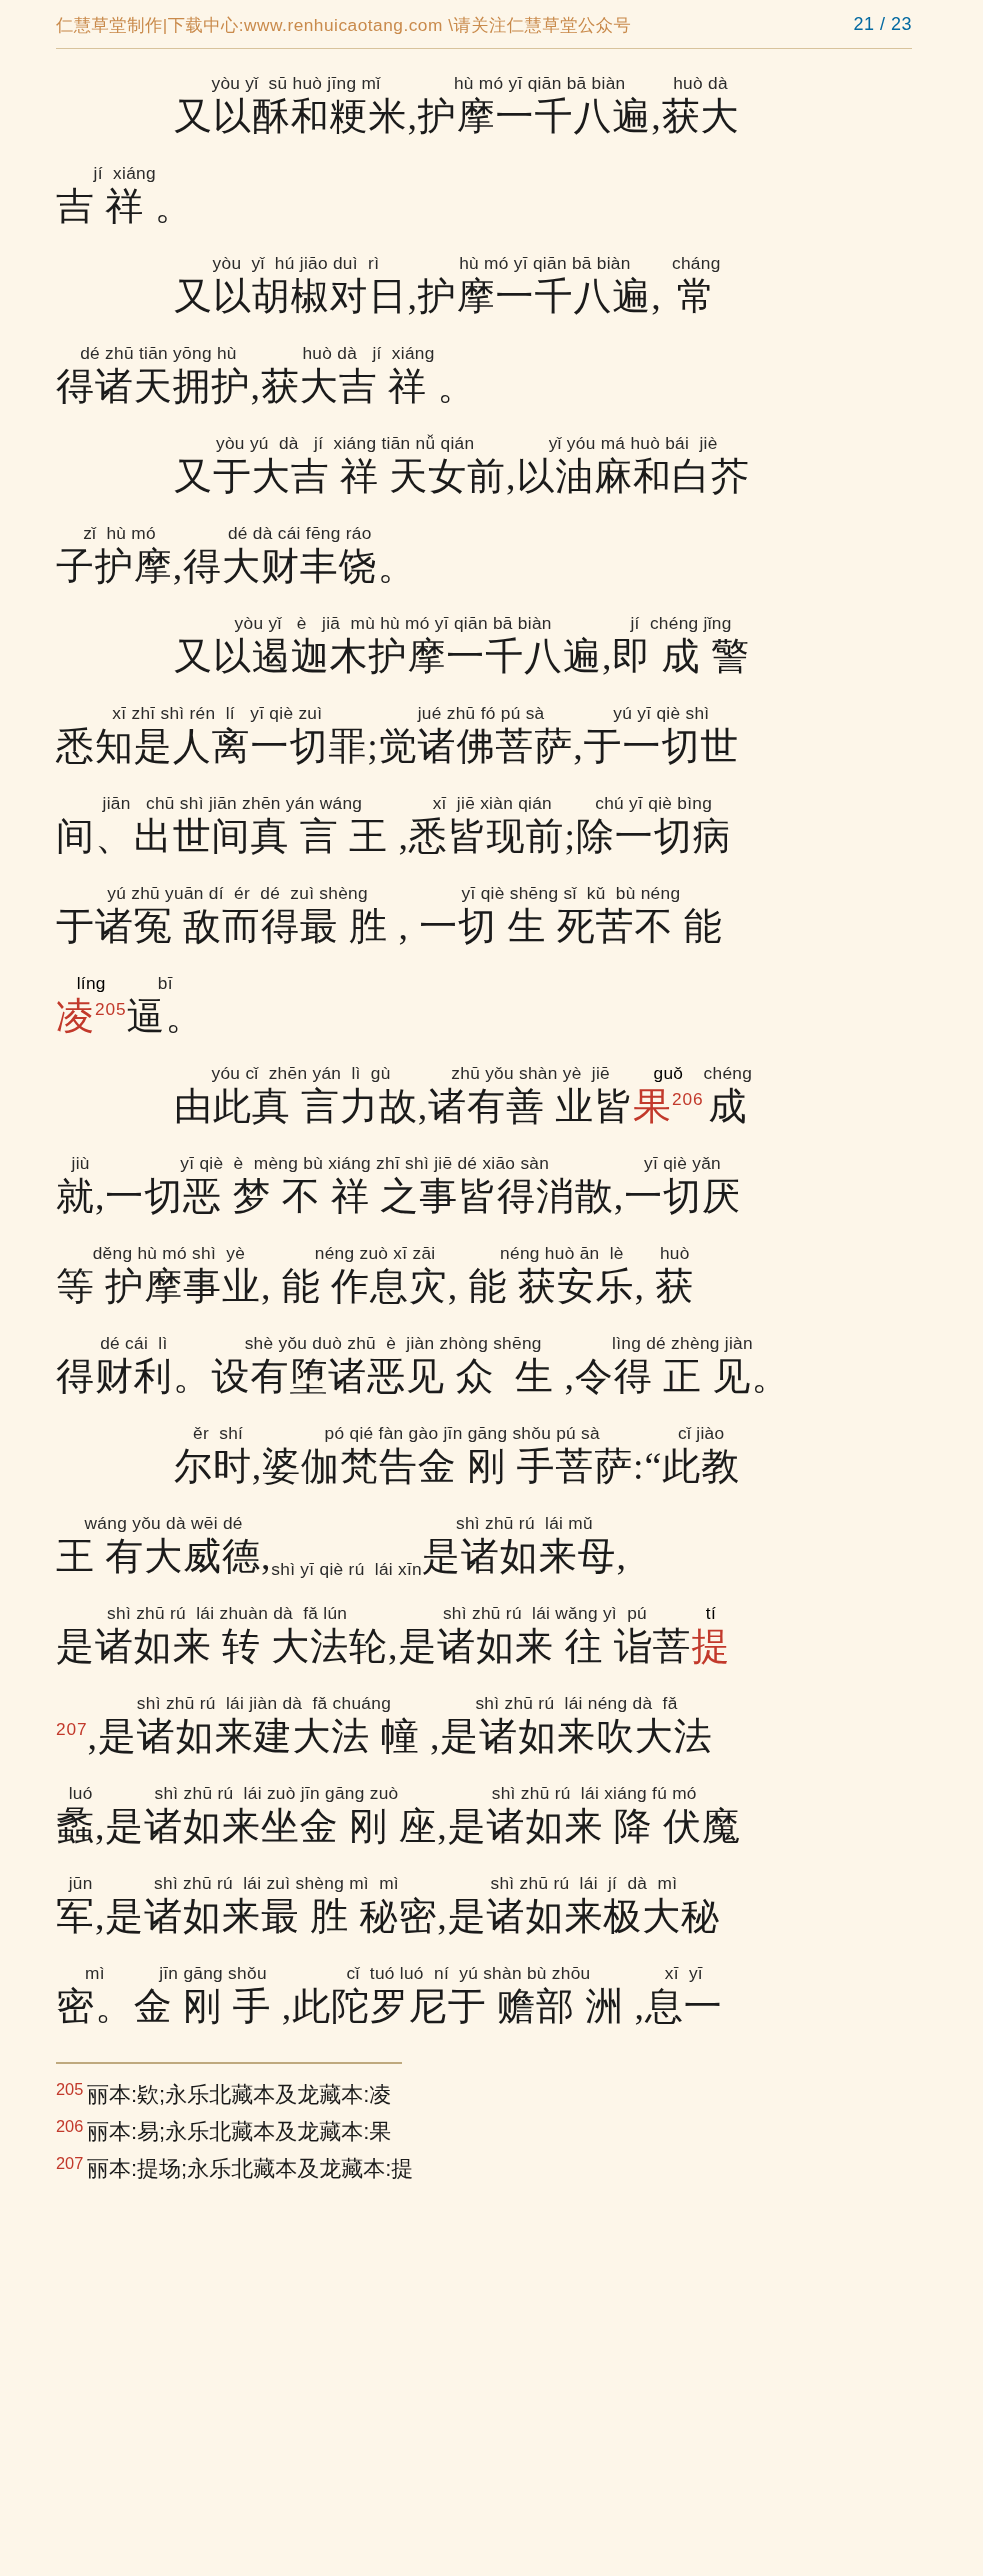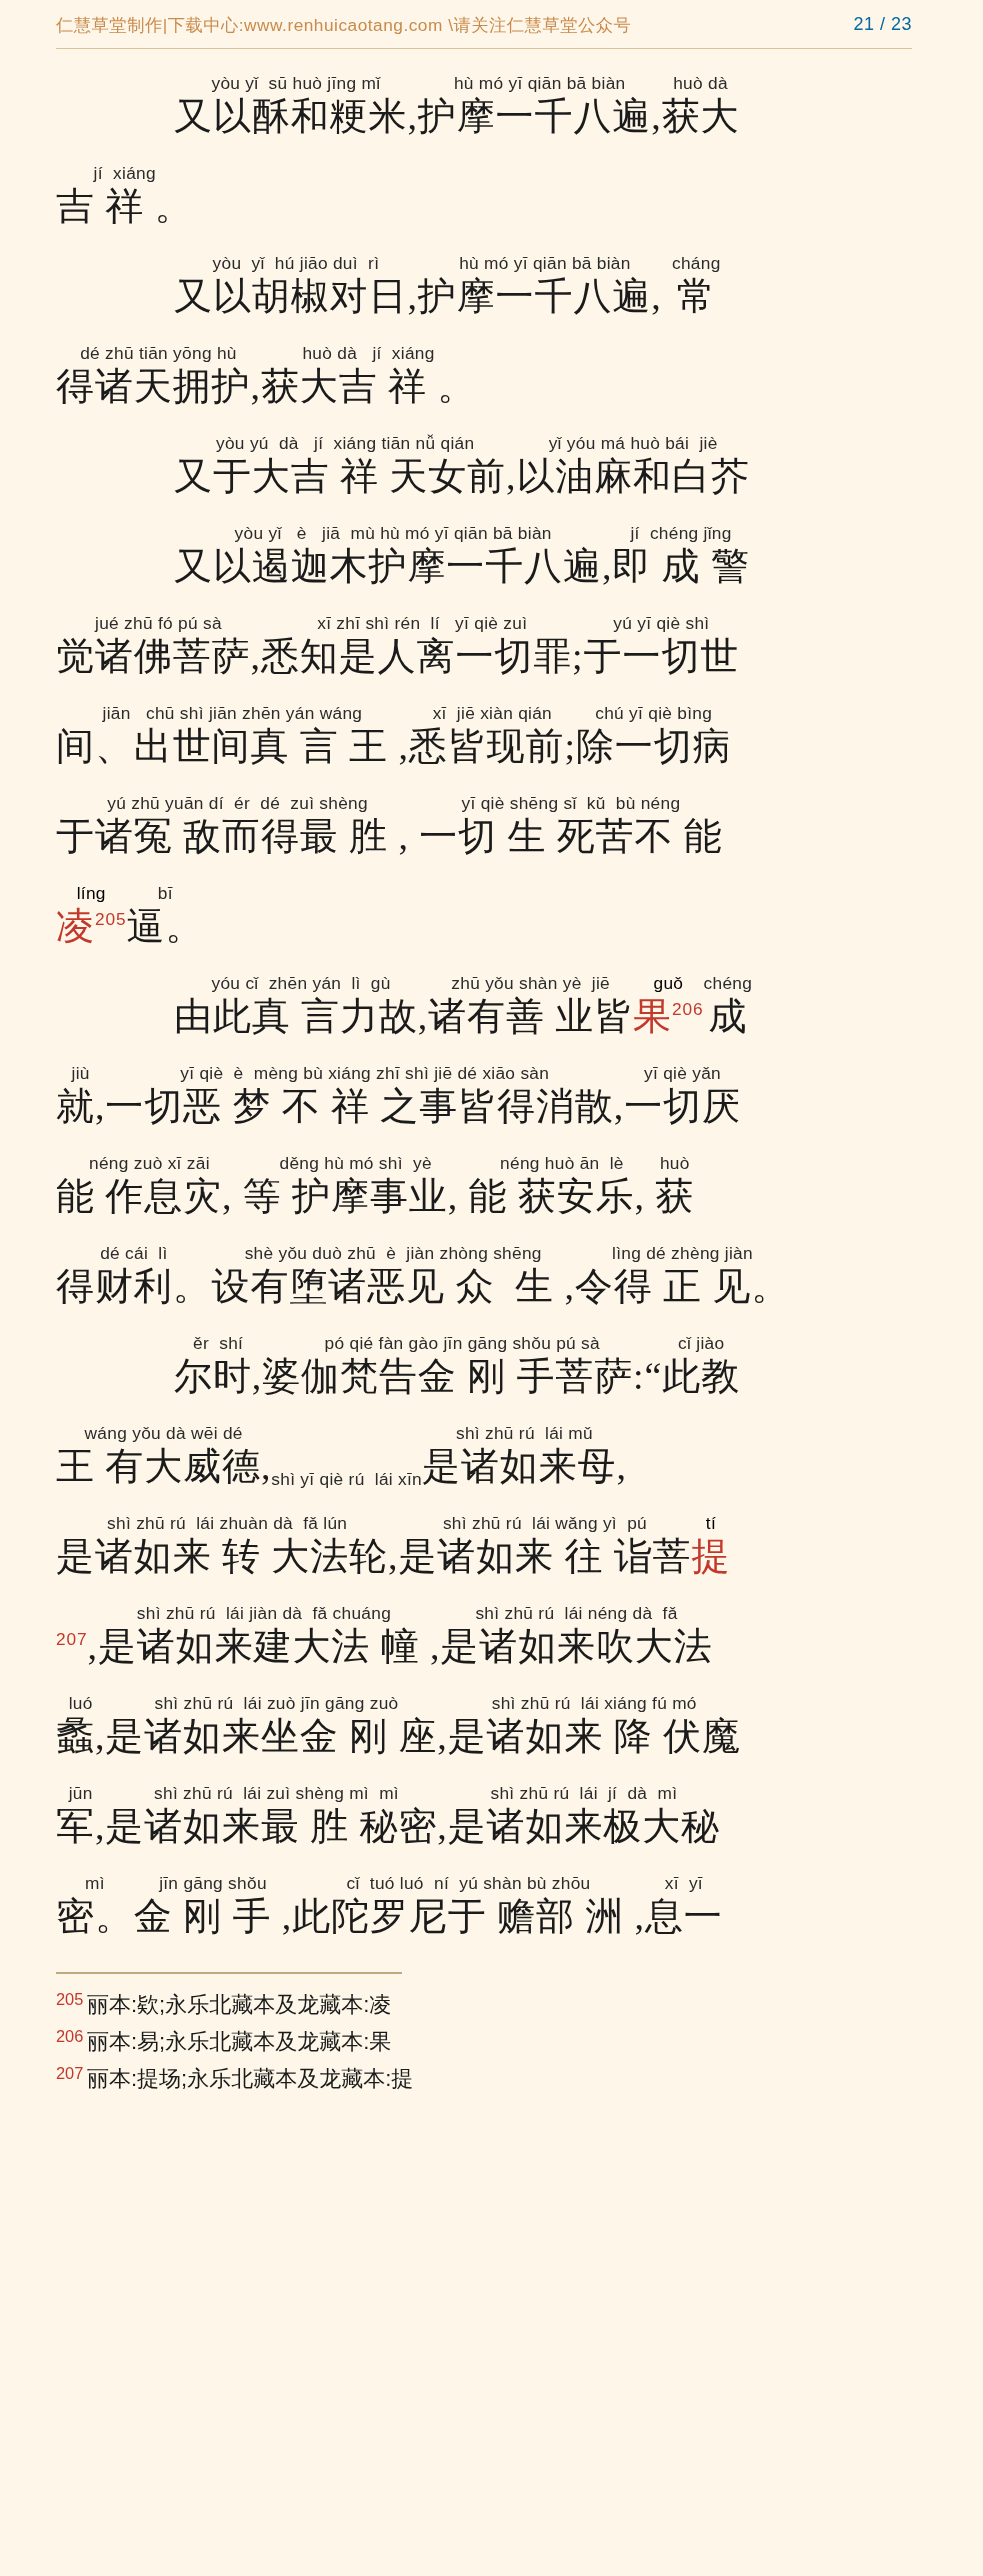--- a/index.html
+++ b/index.html
@@ -181,41 +181,53 @@
           <div class="rb">
             <div class="py">yòu yú  dà   jí  xiáng tiān nǚ qián</div>
             <div class="hz">又于大吉 祥 天女前,</div>
           </div>
           <div class="rb">
             <div class="py">yǐ yóu má huò bái  jiè</div>
             <div class="hz">以油麻和白芥</div>
           </div>
         </div>
       </div>
+      <div class="line ">
+        <div class="ruby-row">
+          <div class="rb">
+            <div class="py">zǐ  hù mó</div>
+            <div class="hz">子护摩,</div>
+          </div>
+          <div class="rb">
+            <div class="py">dé dà cái fēng ráo</div>
+            <div class="hz">得大财丰饶。</div>
+          </div>
+        </div>
+      </div>
       <div class="line indent-2">
         <div class="ruby-row">
           <div class="rb">
             <div class="py">yòu yǐ   è   jiā  mù hù mó yī qiān bā biàn</div>
             <div class="hz">又以遏迦木护摩一千八遍,</div>
           </div>
           <div class="rb">
             <div class="py">jí  chéng jǐng</div>
             <div class="hz">即 成 警</div>
           </div>
         </div>
       </div>
       <div class="line ">
         <div class="ruby-row">
           <div class="rb">
+            <div class="py">xī zhī shì rén  lí   yī qiè zuì</div>
+            <div class="hz">悉知是人离一切罪;</div>
+          </div>
+          <div class="rb">
             <div class="py">jué zhū fó pú sà</div>
             <div class="hz">觉诸佛菩萨,</div>
-          </div>
-          <div class="rb">
-            <div class="py">xī zhī shì rén  lí   yī qiè zuì</div>
-            <div class="hz">悉知是人离一切罪;</div>
           </div>
           <div class="rb">
             <div class="py">yú yī qiè shì</div>
             <div class="hz">于一切世</div>
           </div>
         </div>
       </div>
       <div class="line ">
         <div class="ruby-row">
           <div class="rb">
@@ -288,26 +300,26 @@
           </div>
           <div class="rb">
             <div class="py">yī qiè yǎn</div>
             <div class="hz">一切厌</div>
           </div>
         </div>
       </div>
       <div class="line ">
         <div class="ruby-row">
           <div class="rb">
+            <div class="py">děng hù mó shì  yè</div>
+            <div class="hz">等 护摩事业, </div>
+          </div>
+          <div class="rb">
             <div class="py">néng zuò xī zāi</div>
             <div class="hz">能 作息灾, </div>
-          </div>
-          <div class="rb">
-            <div class="py">děng hù mó shì  yè</div>
-            <div class="hz">等 护摩事业, </div>
           </div>
           <div class="rb">
             <div class="py">néng huò ān  lè</div>
             <div class="hz">能 获安乐, </div>
           </div>
           <div class="rb">
             <div class="py">huò</div>
             <div class="hz">获</div>
           </div>
         </div>

